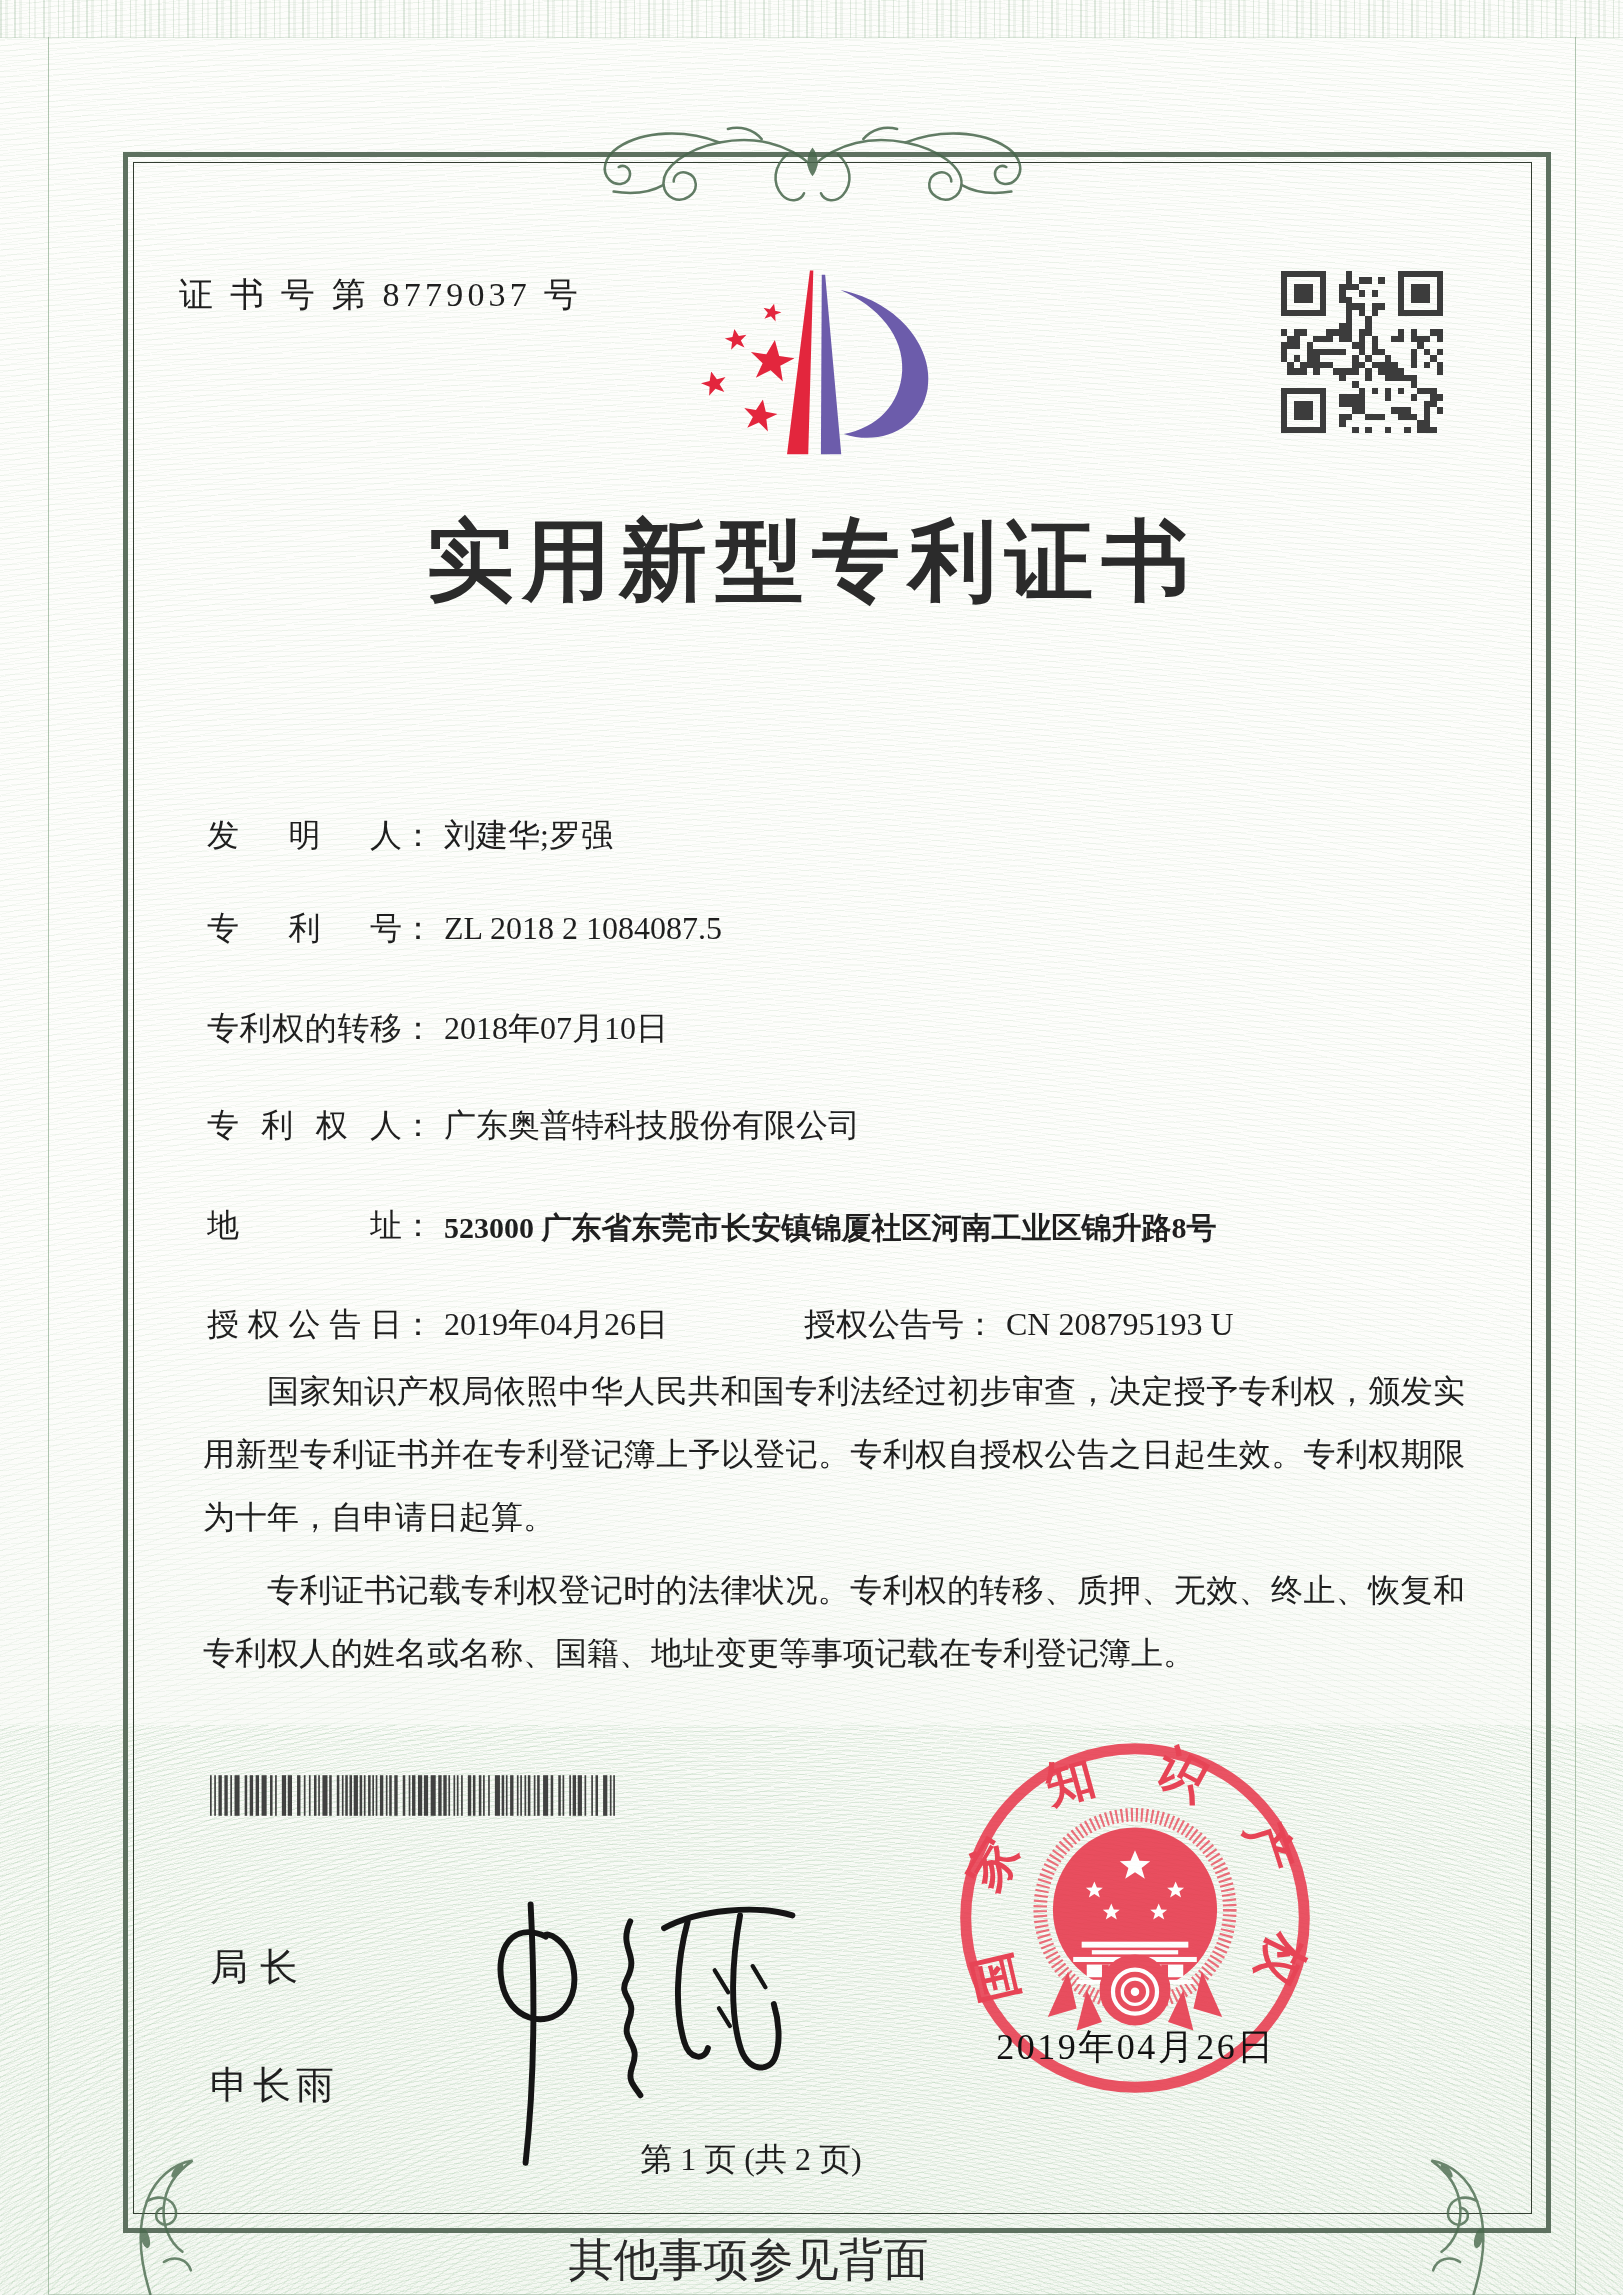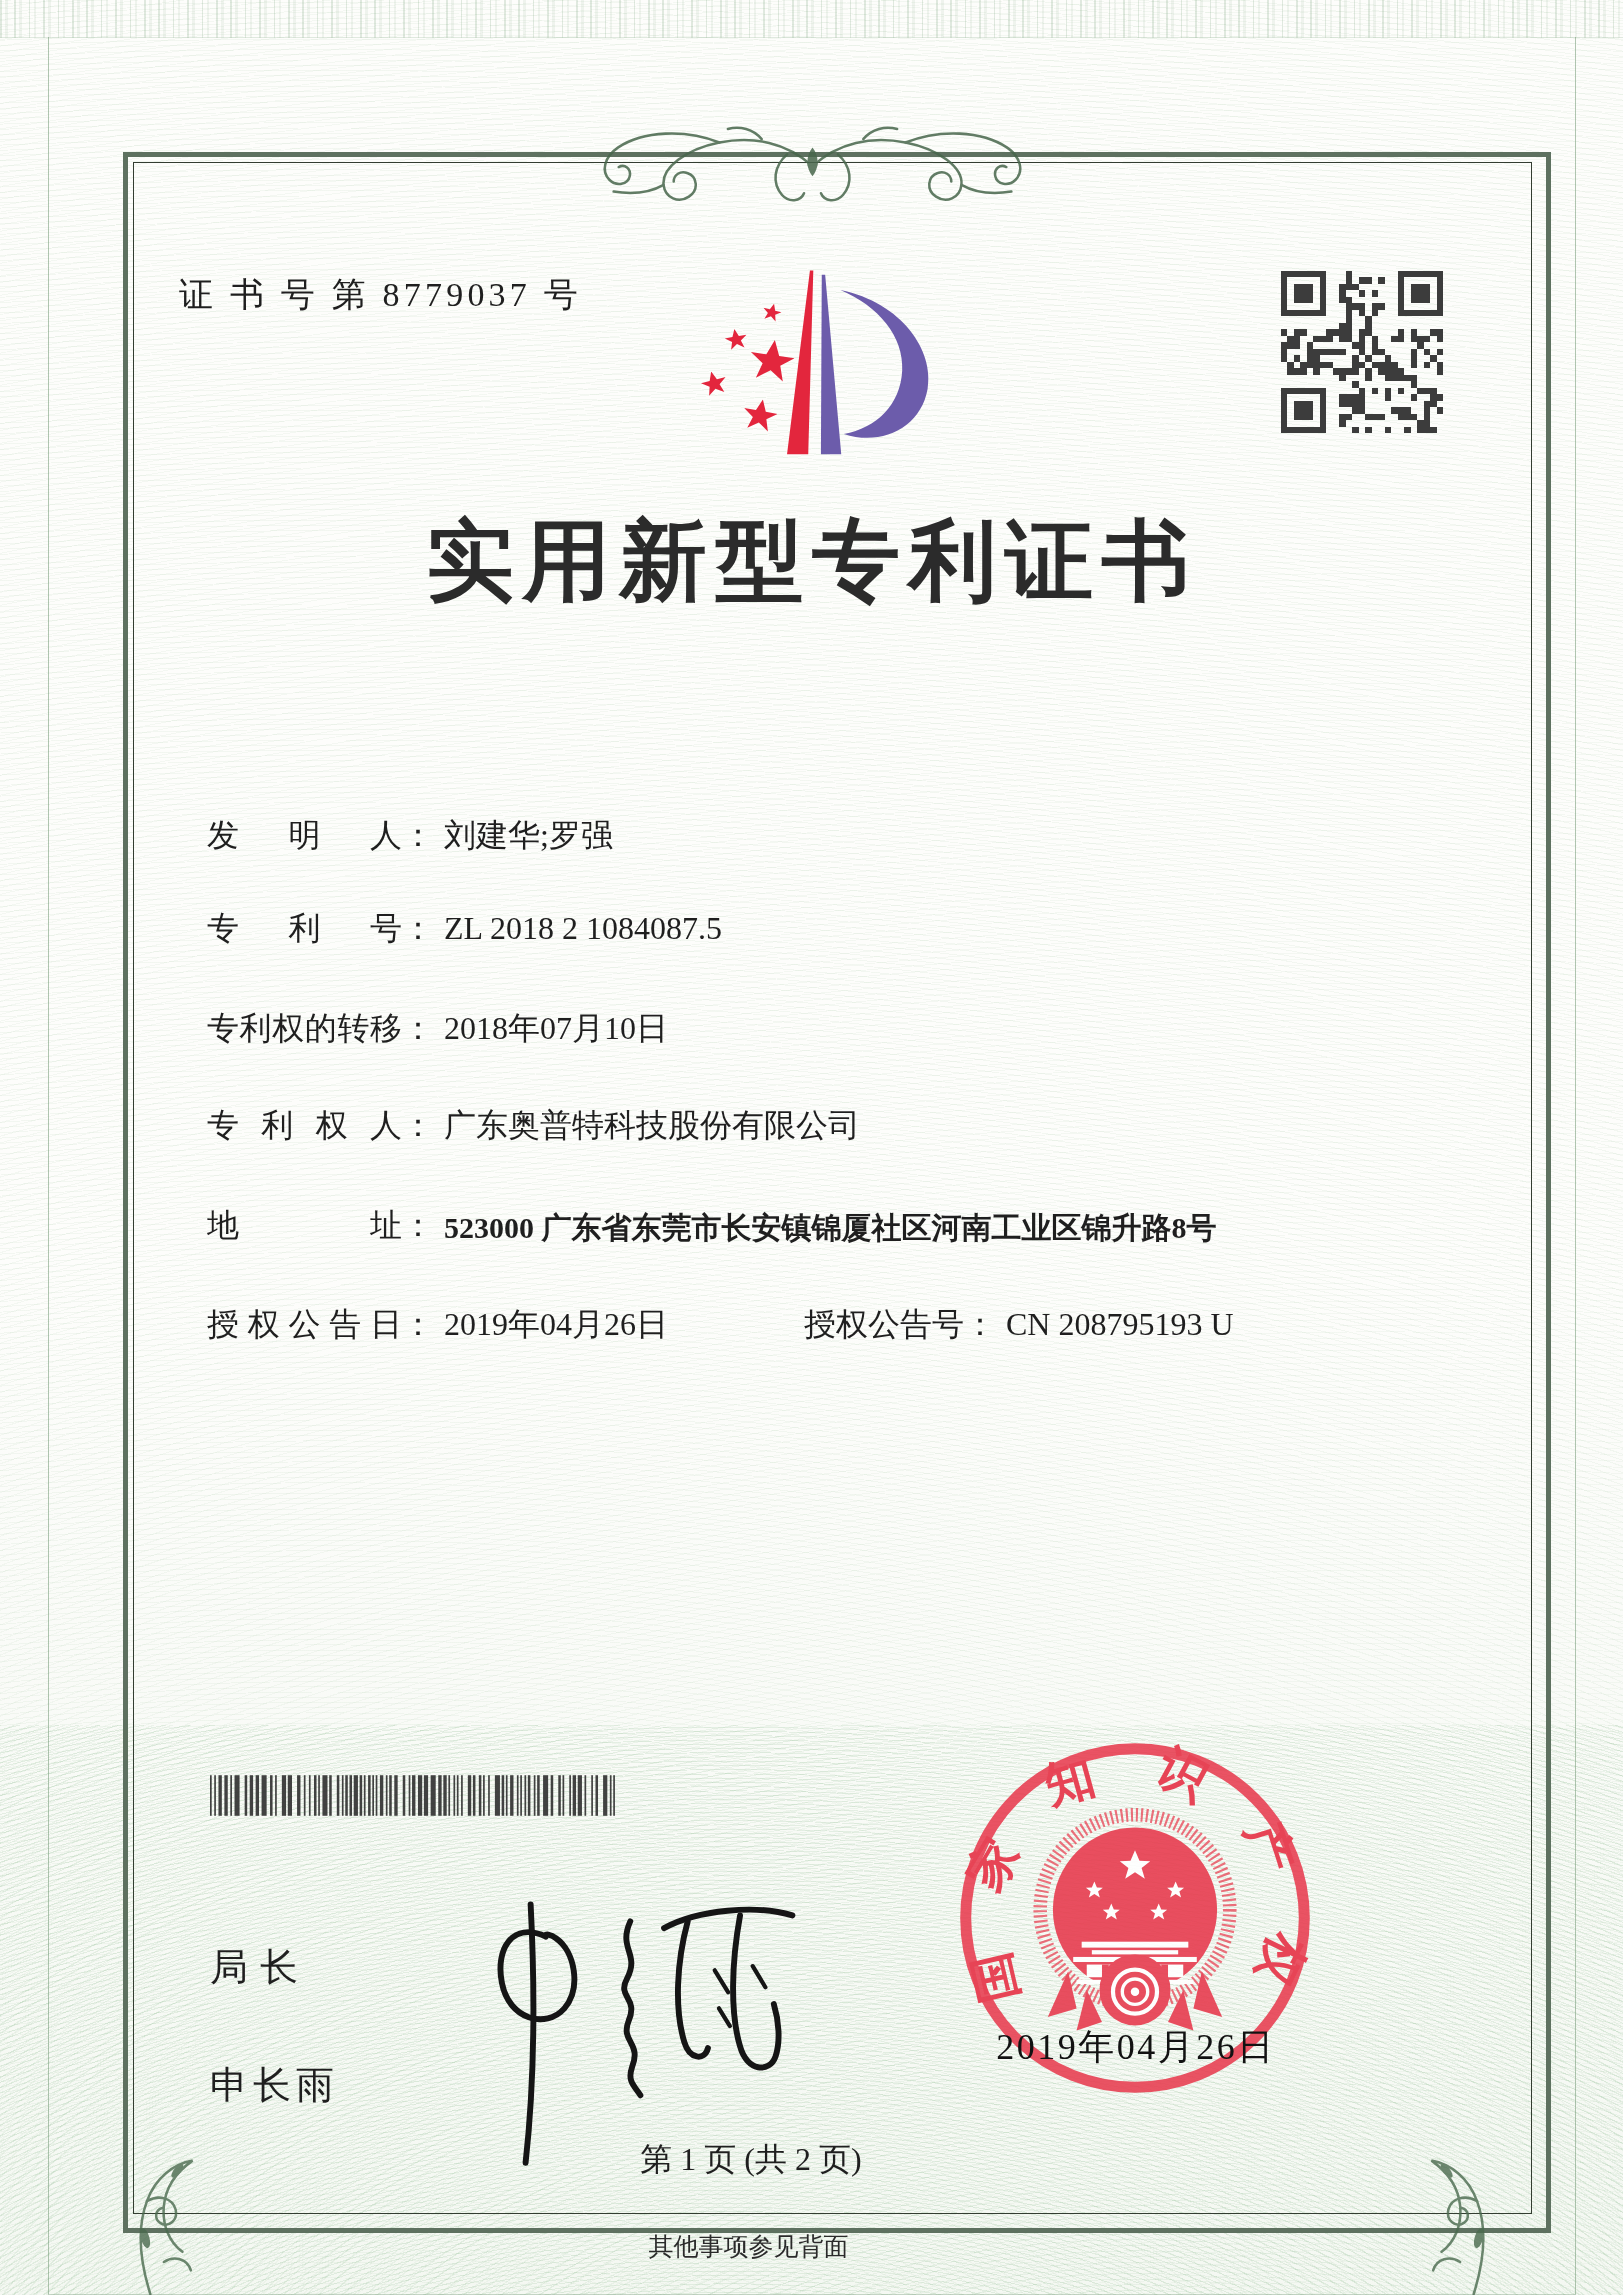--- a/index.html
+++ b/index.html
@@ -42,21 +42,21 @@
   .addr .fvalue{display:inline-block;white-space:normal;width:799px;font-size:30px;
           line-height:48px;vertical-align:top;font-weight:bold;}
   .grant2{position:absolute;left:804px;top:1303px;font-size:32px;white-space:nowrap;z-index:3;}
   .paras{position:absolute;left:203px;top:1360px;width:1262px;font-size:32px;line-height:63px;
          text-align:justify;z-index:3;}
   .paras p{margin:0;text-indent:64px;}
   .paras p + p{margin-top:10px;}
   .sig-title{left:210px;top:1942px;font-size:38px;letter-spacing:12px;z-index:3;}
   .sig-name{left:210px;top:2060px;font-size:38px;letter-spacing:5px;z-index:3;}
   .page-no{left:0;width:1502px;top:2138px;text-align:center;font-size:32px;z-index:3;}
-  .back-note{left:0;width:1497px;top:2230px;text-align:center;font-size:25px;color:#2a2a2a;z-index:3;}
+  .back-note{left:0;width:1497px;top:2230px;text-align:center;font-size:45px;color:#2a2a2a;z-index:3;}
   .seal-date{left:973px;top:2023px;width:326px;text-align:center;font-size:36px;
              letter-spacing:2.5px;color:#121212;z-index:6;}
 
   
   .logo{left:699px;top:262px;z-index:3;}
   .qr{left:1281px;top:271px;z-index:3;}
   .barcode{left:210px;top:1775px;z-index:3;}
   .seal{left:953px;top:1736px;z-index:5;opacity:.95;}
   .signature{left:461px;top:1869px;z-index:6;}
   .ornament{left:584px;top:117px;z-index:2;}
@@ -315,20 +315,24 @@
   <div class="row addr" style="top:1204px">
     <span class="flabel">地址</span><span class="colon">：</span><span class="fvalue">523000 广东省东莞市长安镇锦厦社区河南工业区锦升路8号</span>
   </div>
   <div class="row" style="top:1303px">
     <span class="flabel">授权公告日</span><span class="colon">：</span><span class="fvalue">2019年04月26日</span>
   </div>
   <div class="grant2">
     <span>授权公告号</span><span class="colon">：</span><span>CN 208795193 U</span>
   </div>
 
+  <div class="paras">
+    <p>国家知识产权局依照中华人民共和国专利法经过初步审查，决定授予专利权，颁发实用新型专利证书并在专利登记簿上予以登记。专利权自授权公告之日起生效。专利权期限为十年，自申请日起算。</p>
+    <p>专利证书记载专利权登记时的法律状况。专利权的转移、质押、无效、终止、恢复和专利权人的姓名或名称、国籍、地址变更等事项记载在专利登记簿上。</p>
+  </div>
 
   <svg class="abs barcode" width="410" height="41" viewBox="0 0 485 48" fill="#2f2f2f" opacity="0.9">
     <g id="barcode-bars">
         <rect x="0" y="0" width="2" height="48"></rect>
         <rect x="5" y="0" width="2" height="48"></rect>
         <rect x="10" y="0" width="4" height="48"></rect>
         <rect x="17" y="0" width="4" height="48"></rect>
         <rect x="24" y="0" width="2" height="48"></rect>
         <rect x="29" y="0" width="6" height="48"></rect>
         <rect x="41" y="0" width="3" height="48"></rect>

